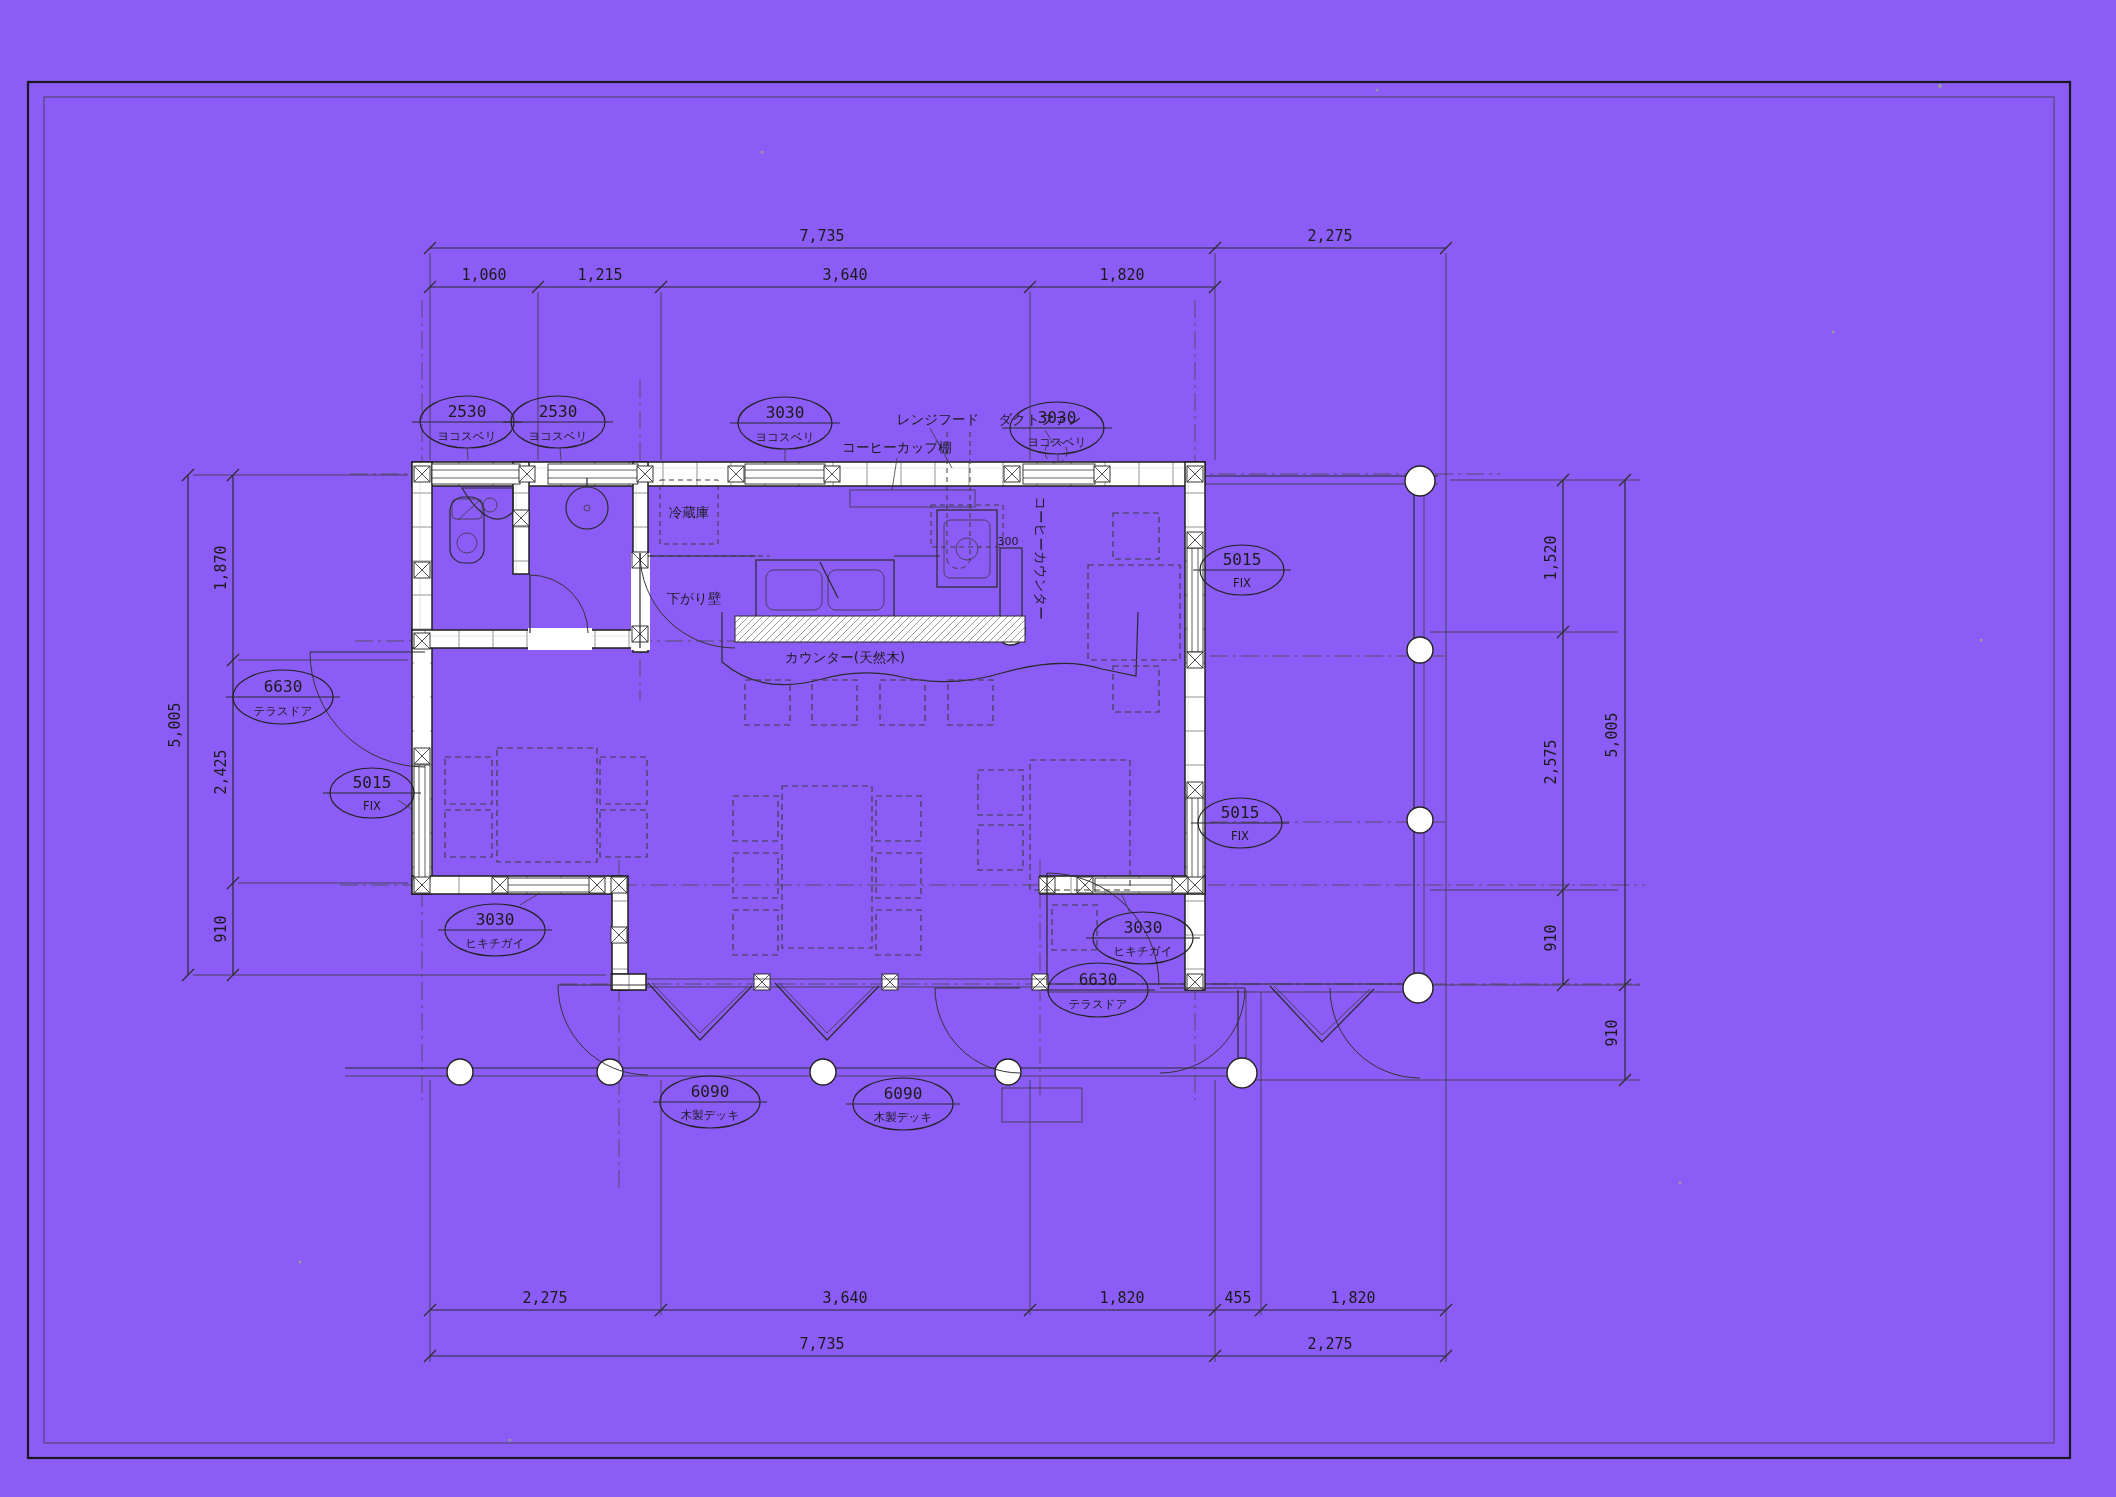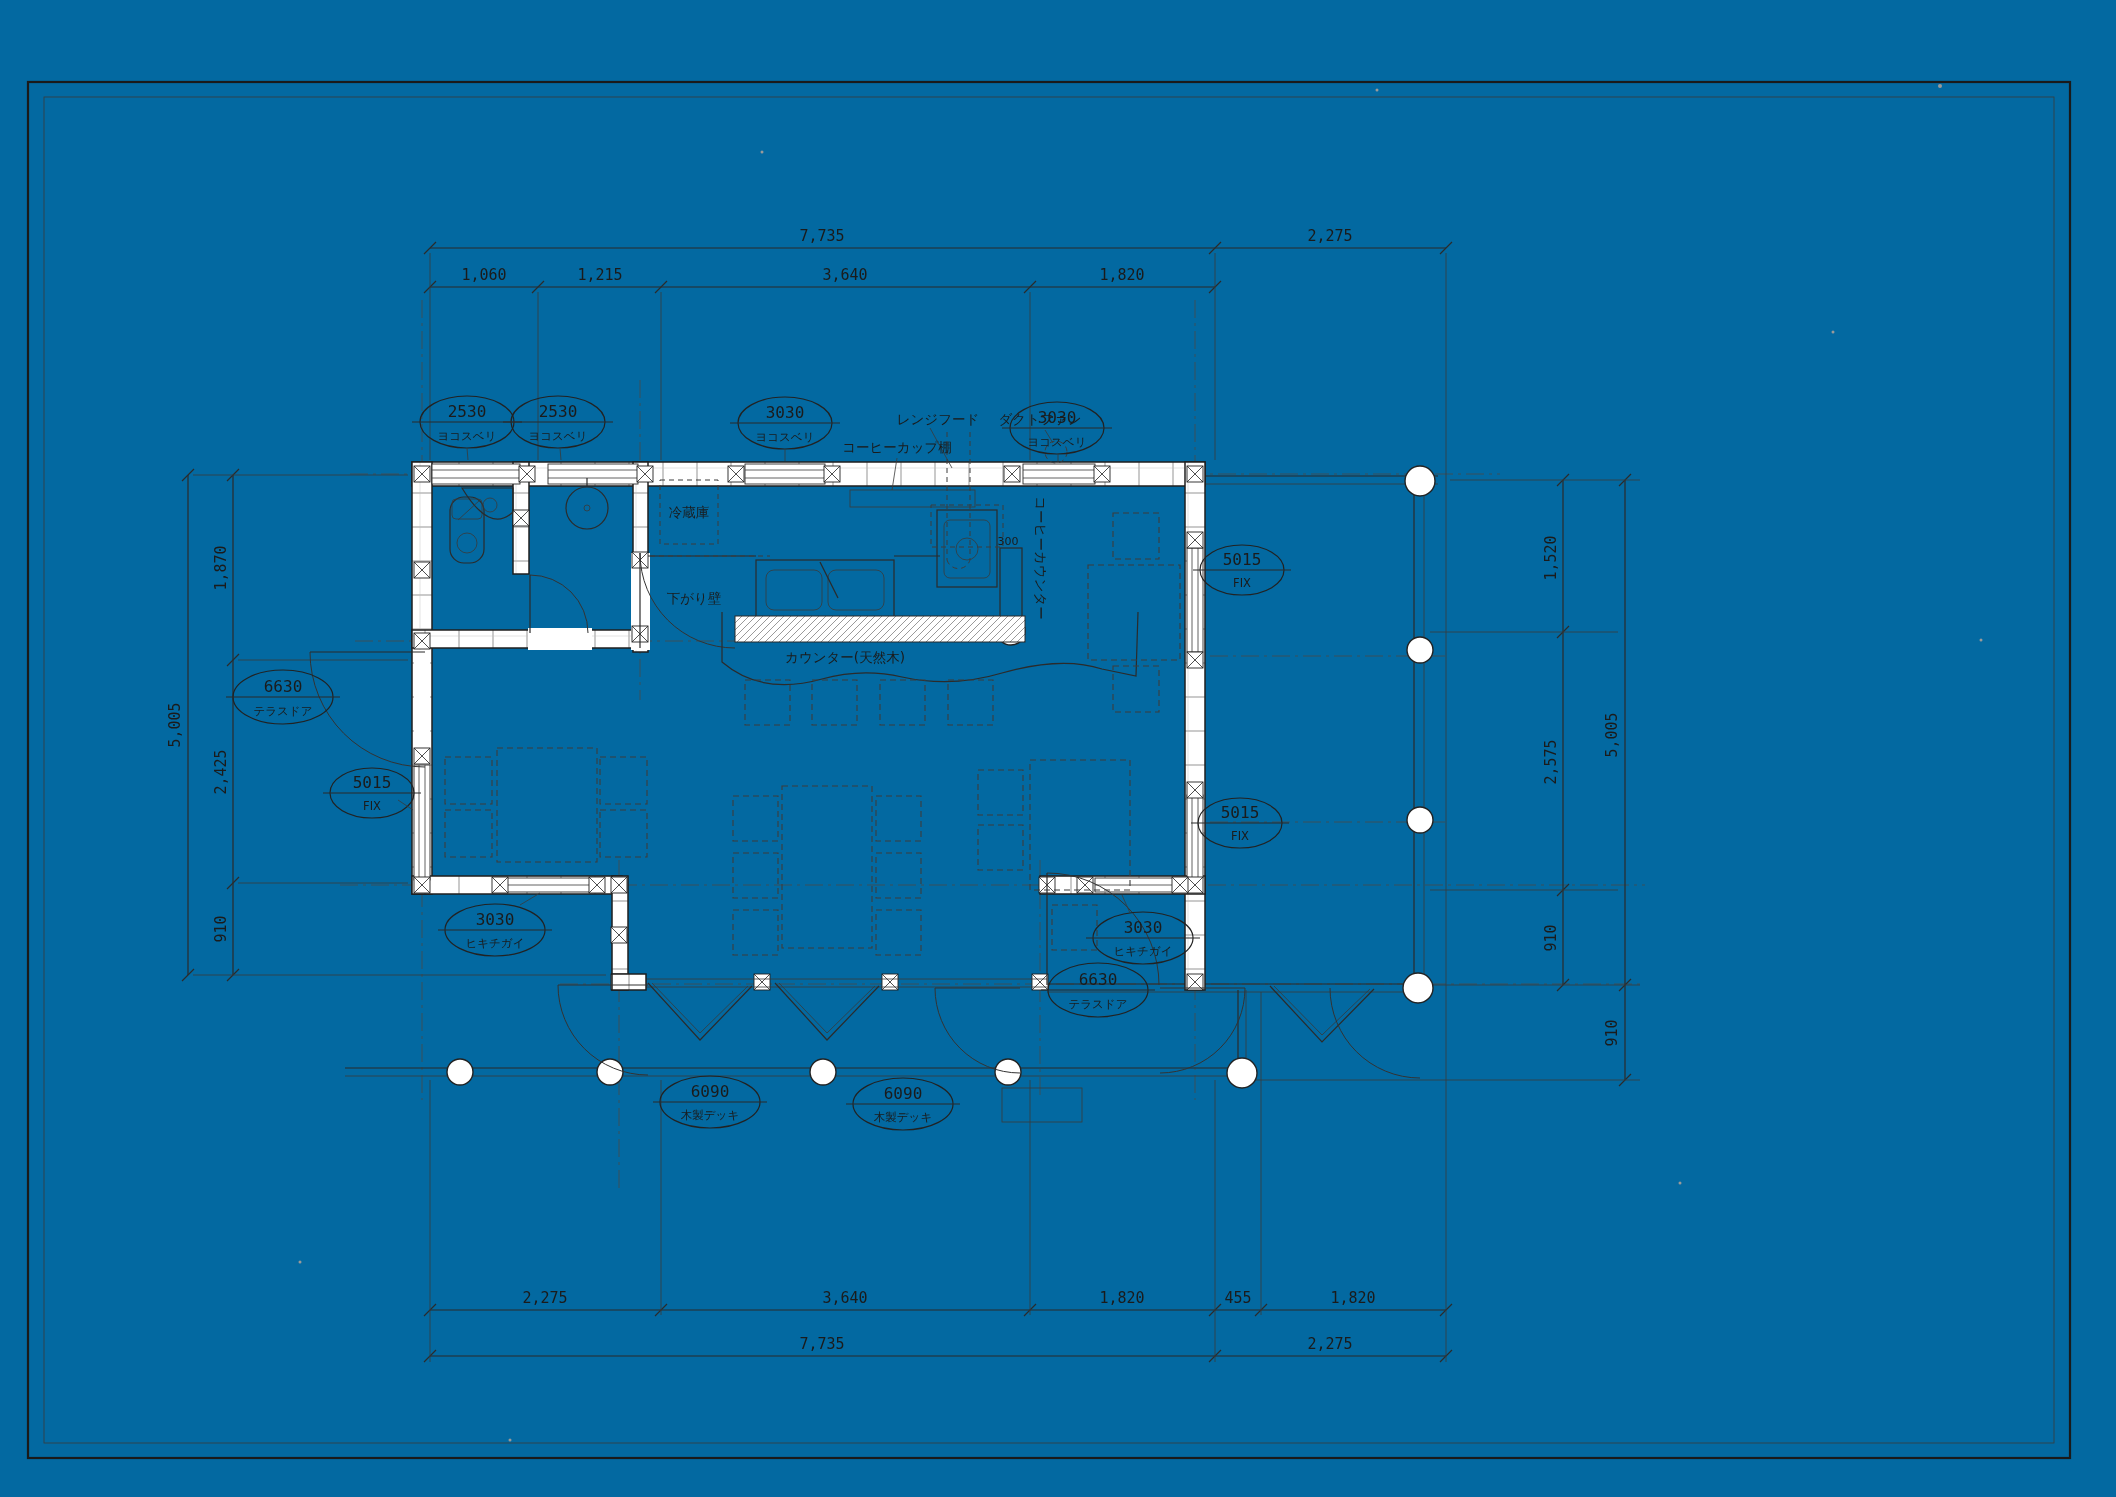--- a/index.html
+++ b/index.html
@@ -1,16 +1,16 @@
 <!DOCTYPE html>
 <html><head>
 <meta charset="utf-8">
 <style>
   html,body { margin:0; padding:0; background:#e8e8e8; }
-  .sheet { width:2116px; height:1497px; background:#0369a1; position:relative; font-family:"DejaVu Sans", sans-serif; }
+  .sheet { width:2116px; height:1497px; background:#8b5cf6; position:relative; font-family:"DejaVu Sans", sans-serif; }
   svg { display:block; }
   .ln   { stroke:#2b2b2b; stroke-width:1.2; fill:none; }
   .thin { stroke:#3a3a3a; stroke-width:0.8; fill:none; }
   .bold { stroke:#1a1a1a; stroke-width:2.2; fill:none; }
   .wallH { fill:url(#logH); stroke:#1f1f1f; stroke-width:1.5; }
   .wallV { fill:url(#logV); stroke:#1f1f1f; stroke-width:1.5; }
   .win  { fill:#ffffff; stroke:#2b2b2b; stroke-width:0.9; }
   .xb rect { fill:#ffffff; stroke:#222222; stroke-width:0.9; }
   .xb path { stroke:#222222; stroke-width:0.8; fill:none; }
   .dashf { stroke:#3c3c3c; stroke-width:1.1; fill:none; stroke-dasharray:6 4; }

